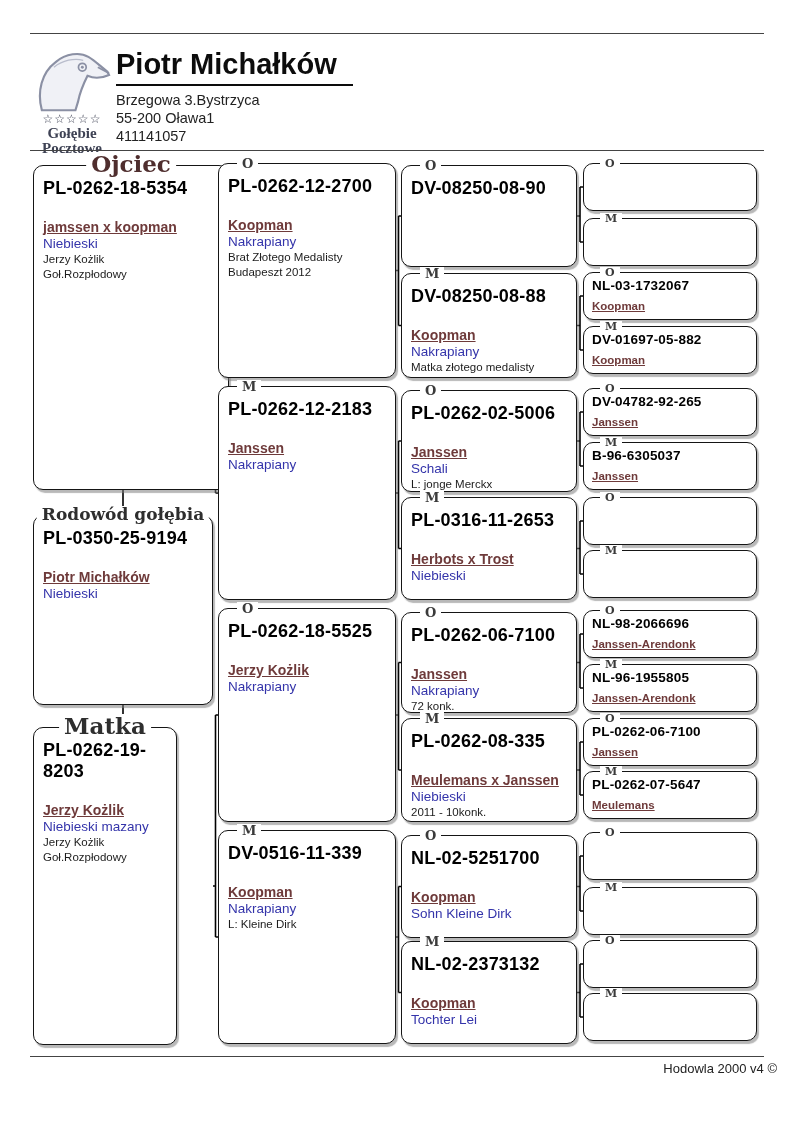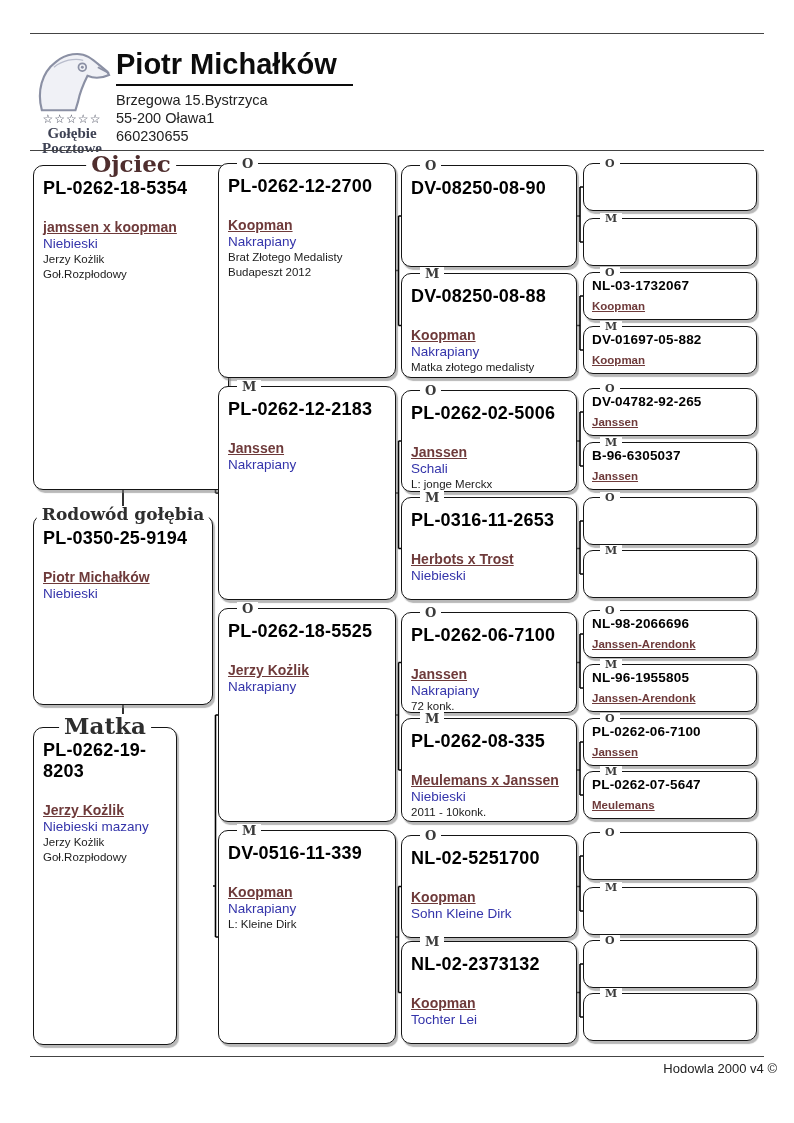--- a/index.html
+++ b/index.html
@@ -59,23 +59,23 @@
     <circle cx="57" cy="20" r="1.7" fill="#8b90a4"></circle>
     <path d="M75,20 L88,27" fill="none" stroke="#8b90a4" stroke-width="2"></path>
     <path d="M24,20 C34,12 48,9 58,12" fill="none" stroke="#b9bdcc" stroke-width="1.5"></path>
   </svg>
   <div class="stars">☆☆☆☆☆</div>
   <div class="logo-text">Gołębie</div>
   <div class="logo-text">Pocztowe</div>
 </div>
 
 <div id="owner-name">Piotr Michałków</div>
-<div class="addr" id="addr1">Brzegowa 15.Bystrzyca</div>
+<div class="addr" id="addr1">Brzegowa 3.Bystrzyca</div>
 <div class="addr" id="addr2">55-200 Oława1</div>
-<div class="addr" id="addr3">660230655</div>
+<div class="addr" id="addr3">411141057</div>
 
 <div class="rule" id="rule-header"></div>
 
 <div id="pedigree">
   <svg id="connectors" width="794" height="1123" style="position:absolute;left:0;top:0;pointer-events:none">
     <path id="connector-path" d="M213,327.5H215.5M215.5,270.5V493M215.5,270.5H218M215.5,493H218M213,886H215.5M215.5,715V937M215.5,715H218M215.5,937H218M396,270.5H398.5M398.5,216V325.5M398.5,216H401M398.5,325.5H401M396,493H398.5M398.5,441V548.5M398.5,441H401M398.5,548.5H401M396,715H398.5M398.5,662.5V770M398.5,662.5H401M398.5,770H401M396,937H398.5M398.5,886.5V992.5M398.5,886.5H401M398.5,992.5H401M577,216H580M580,187V242M580,187H583M580,242H583M577,325.5H580M580,296V350M580,296H583M580,350H583M577,441H580M580,412V466M580,412H583M580,466H583M577,548.5H580M580,521V574M580,521H583M580,574H583M577,662.5H580M580,634V688M580,634H583M580,688H583M577,770H580M580,742V795M580,742H583M580,795H583M577,886.5H580M580,856V911M580,856H583M580,911H583M577,992.5H580M580,964V1017M580,964H583M580,1017H583M123,490V515M123,705V727" fill="none" stroke="#000" stroke-width="1.6"></path>
   </svg>
 <div class="pbox main main0" style="left: 33px; top: 165px; width: 196px; height: 325px;">
       <span class="box-label box-title title-big">Ojciec</span>
       <div class="pcontent">

